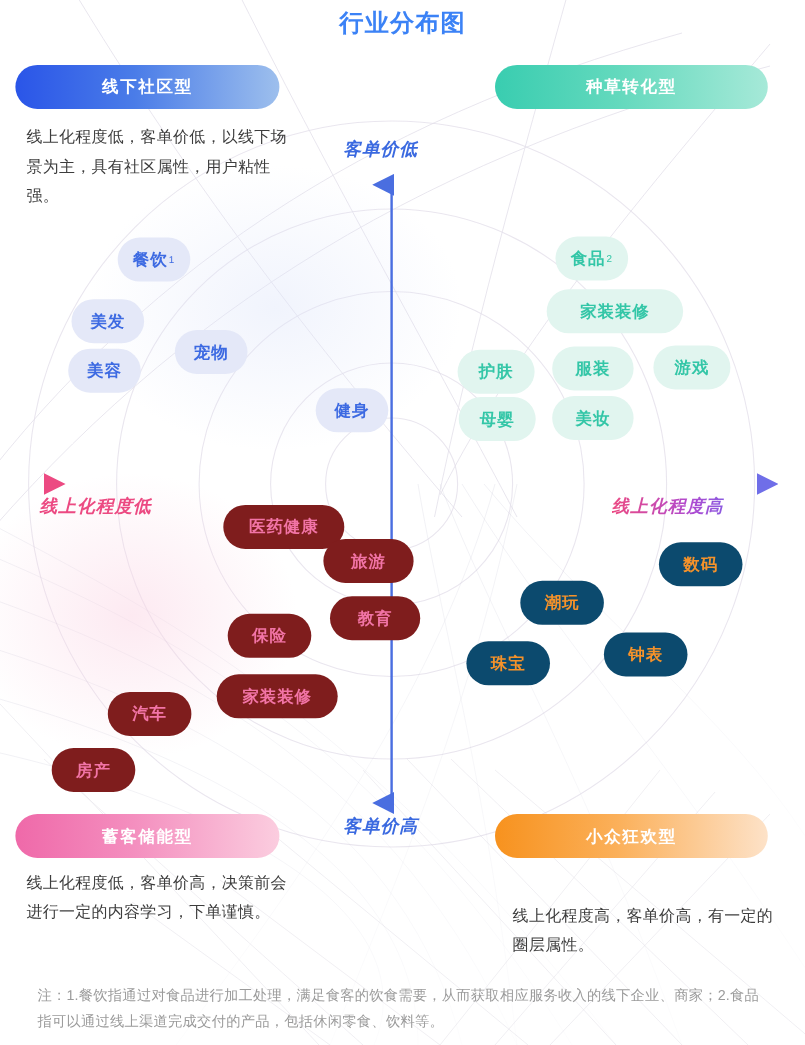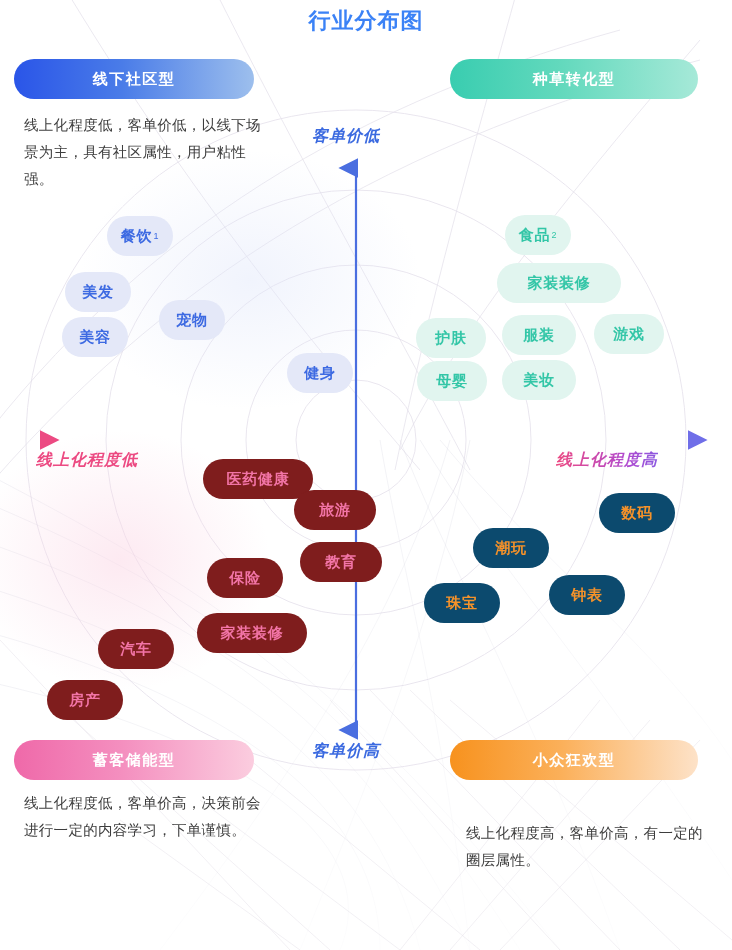--- a/index.html
+++ b/index.html
@@ -342,14 +342,15 @@
         <span>潮玩</span>
       </div>
       <div class="bubble q-orange" style="left: 549px; top: 575px; width: 76px; height: 40px;">
         <span>钟表</span>
       </div>
       <div class="bubble q-orange" style="left: 424px; top: 583px; width: 76px; height: 40px; text-align: right;">
         <span>珠宝</span>
       </div>
     </div>
 
+  <div class="footnote">注：1.餐饮指通过对食品进行加工处理，满足食客的饮食需要，从而获取相应服务收入的线下企业、商家；2.食品指可以通过线上渠道完成交付的产品，包括休闲零食、饮料等。</div>
 
 </div>
 
 </body></html>

